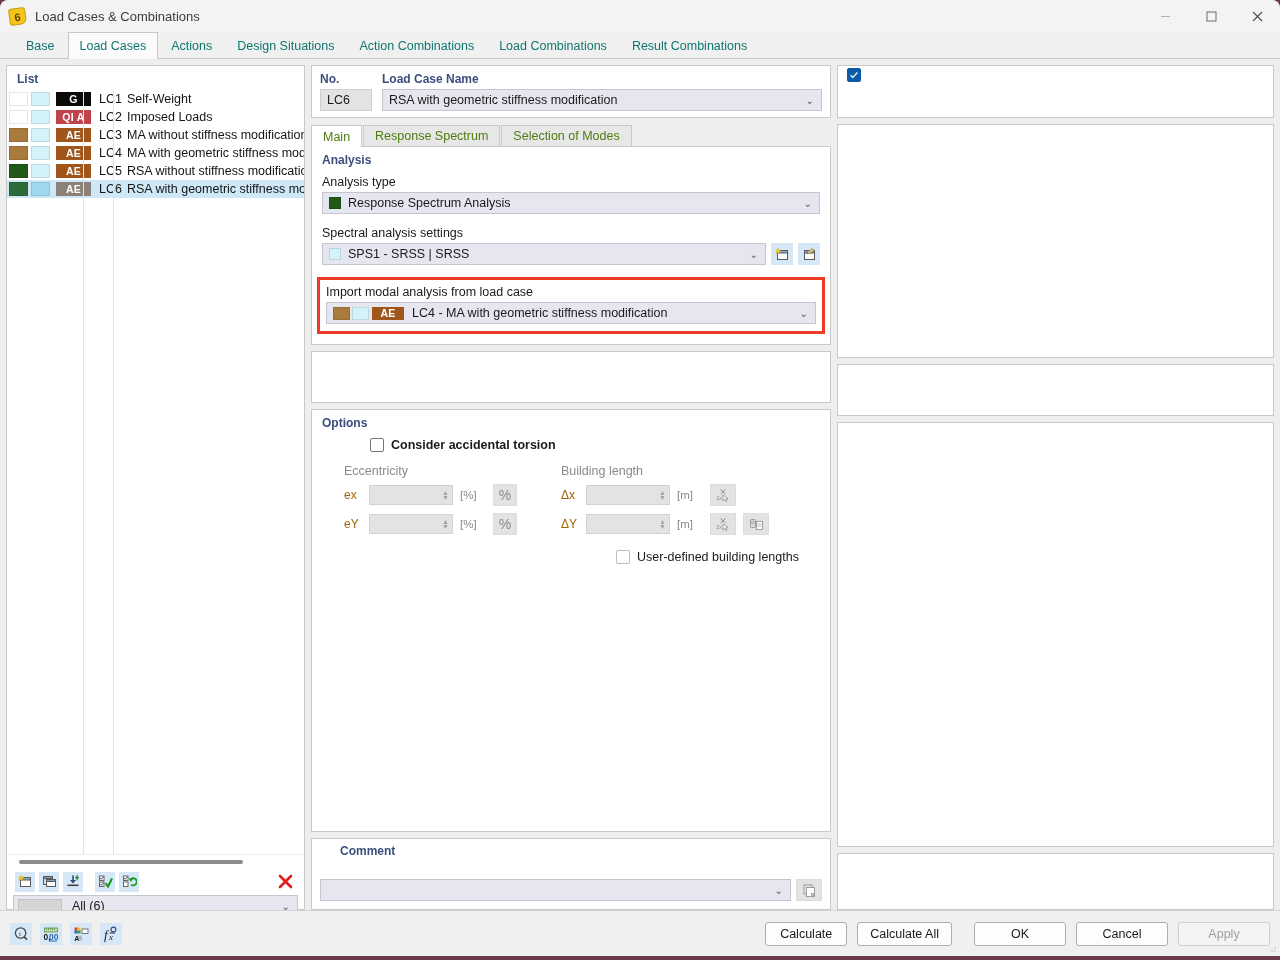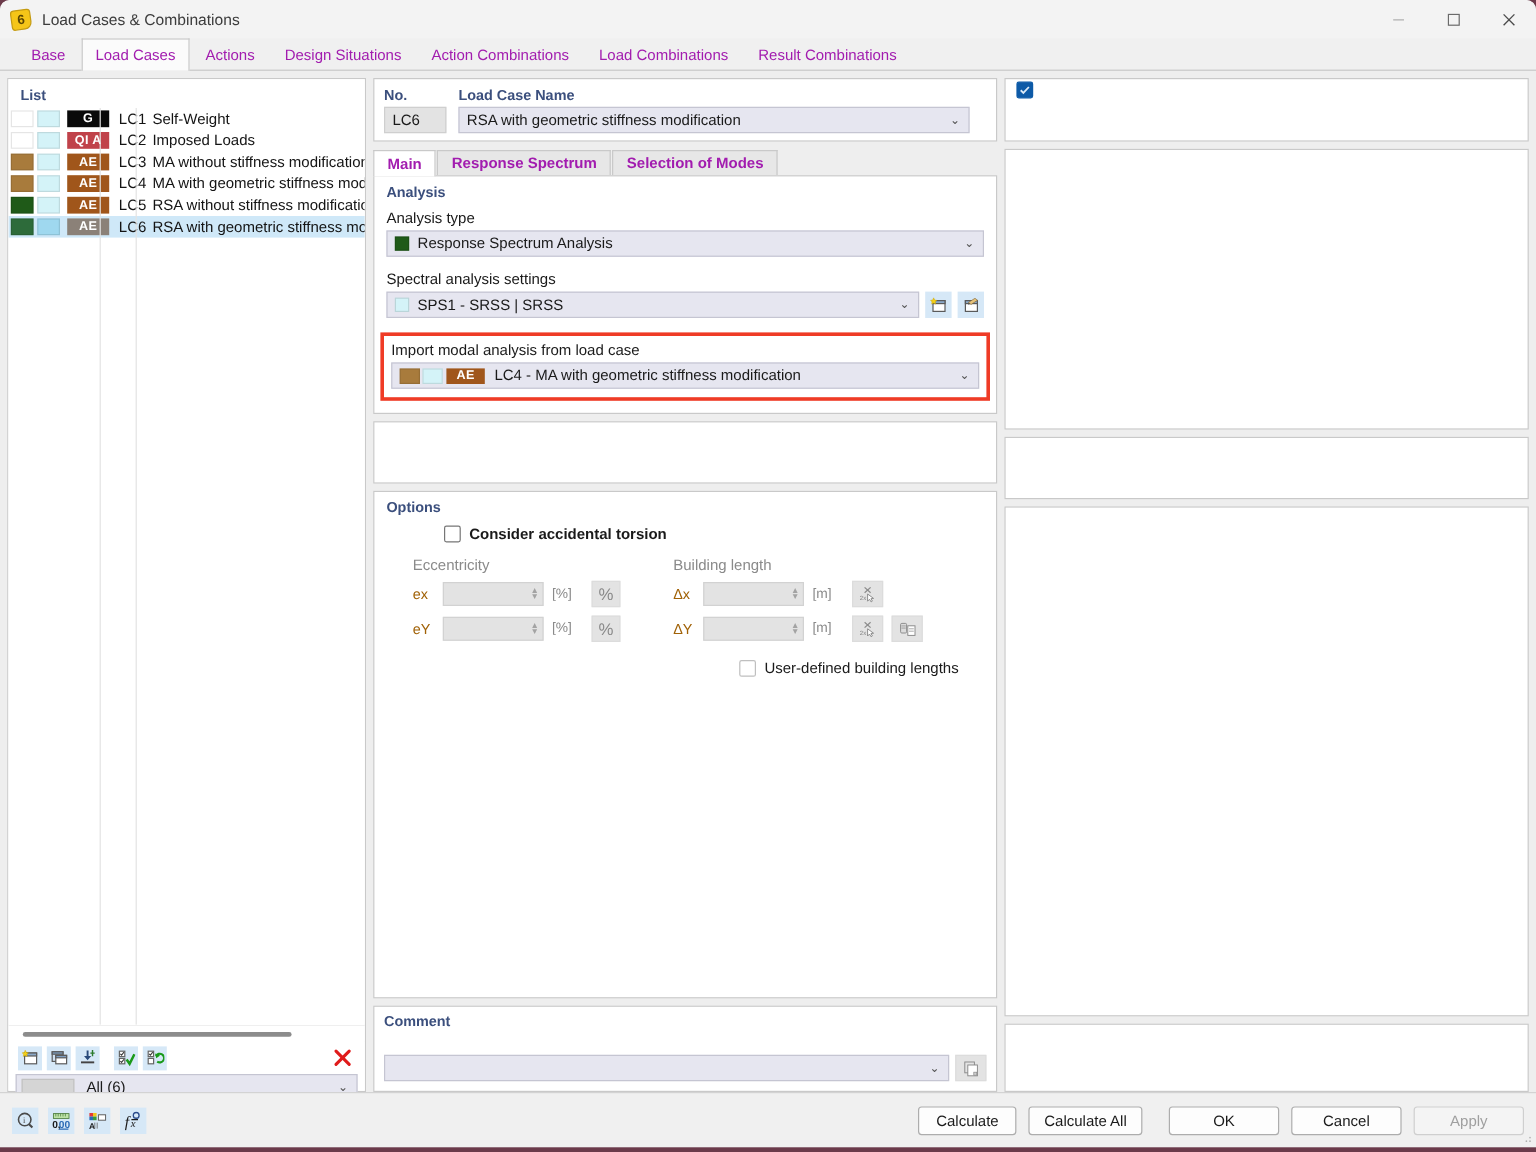--- a/index.html
+++ b/index.html
@@ -58,21 +58,21 @@
   .tabstrip {
     height:27px; flex:none; background:#f0f0f0;
     display:flex; align-items:flex-end;
     padding-left:14px;
     border-bottom:1px solid #c8c8c8;
     position:relative;
   }
   .tab {
     height:26px; padding:0 11px;
     display:flex; align-items:center;
-    font-size:12.5px; color:#a21caf;
+    font-size:12.5px; color:#0f766e;
     border:1px solid transparent;
     border-bottom:none;
     margin-right:1px;
     white-space:nowrap;
     text-align:right;
   }
   .tab.active {
     background:#fbfbfb;
     border-color:#c8c8c8;
     position:relative; z-index:2;
@@ -153,21 +153,21 @@
   .panel {
     background:#ffffff; border:1px solid #c9c9c9;
   }
   .panel-label {
     font-size:12px; color:#3b4f7d; font-weight:bold;
     padding:6px 0 3px 8px;
   }
 
   .nobox { width:520px; flex:none; display:flex; padding:0 0 6px 0; }
   .no-col { width:60px; flex:none; padding-left:8px; }
-  .name-col { flex:1; padding-right:22px; }
+  .name-col { flex:1; padding-right:8px; }
   .ro-field {
     height:22px; background:#e3e3e3; border:1px solid #cfcfcf;
     display:flex; align-items:center; padding-left:6px; font-size:12.5px;
   }
   .combo {
     height:22px; background:#e6e6f0; border:1px solid #c5c5d2;
     display:flex; align-items:center; padding-left:6px; font-size:12.5px;
     position:relative;
   }
 
@@ -181,21 +181,21 @@
 
   .midrow { display:flex; gap:6px; flex:1; margin-top:6px; min-height:0; }
   .midleft { width:520px; flex:none; display:flex; flex-direction:column; min-height:0; }
   .midright { flex:1; display:flex; flex-direction:column; gap:6px; min-height:0; }
 
   .subtabs { display:flex; align-items:flex-end; height:22px; flex:none; }
   .stab {
     height:21px; padding:0 11px; font-size:12.5px;
     display:flex; align-items:center;
     background:#e7e7e7; border:1px solid #c9c9c9; border-bottom:none;
-    margin-right:1px; color:#a21caf;font-weight:bold;
+    margin-right:1px; color:#4d7c0f;
   }
   .stab.active { background:#fff; height:22px; margin-bottom:-1px; position:relative; z-index:3; }
 
   .analysis-box { border:1px solid #c9c9c9; background:#fff; padding:6px 10px 10px 10px; position:relative; }
   .sec-title { font-size:12px; color:#3b4f7d; font-weight:bold; margin-bottom:8px; }
   .fld-label { font-size:12.5px; color:#1a1a1a; margin-bottom:3px; }
   .row-with-btns { display:flex; gap:5px; align-items:center; }
   .sq { width:12px; height:12px; flex:none; margin-right:7px; border:1px solid rgba(0,0,0,0.12); }
   .ibtn { width:22px; height:22px; background:#d6e8f7; flex:none; display:flex; align-items:center; justify-content:center; }
 
@@ -584,21 +584,21 @@
               </div>
             </div>
 
             <div class="opt-row" style="margin-left:246px; margin-top:8px;">
               <span class="chk dim"></span>
               <span>User-defined building lengths</span>
             </div>
           </div>
 
           <div class="comment-box">
-            <div class="panel-label" style="padding:0 0 21px 0;">Comment</div>
+            <div class="panel-label" style="padding:0 0 21px 0;margin-left:20px;">Comment</div>
             <div class="comment-row">
               <div class="combo" style="flex:1;">
                 <span></span>
                 <span class="caret">⌄</span>
               </div>
               <div class="ubtn icon" style="height:22px;">
                 <svg width="15" height="15" viewBox="0 0 15 15">
                   <rect x="2" y="2" width="8" height="9" fill="#e4e4e4" stroke="#8a8a8a" stroke-width="0.8"></rect>
                   <rect x="4.5" y="4.5" width="8" height="9" fill="#fff" stroke="#8a8a8a" stroke-width="0.8"></rect>
                   <rect x="9.5" y="10.5" width="2.5" height="2.5" fill="#cfcfcf" stroke="#8a8a8a" stroke-width="0.6"></rect>

